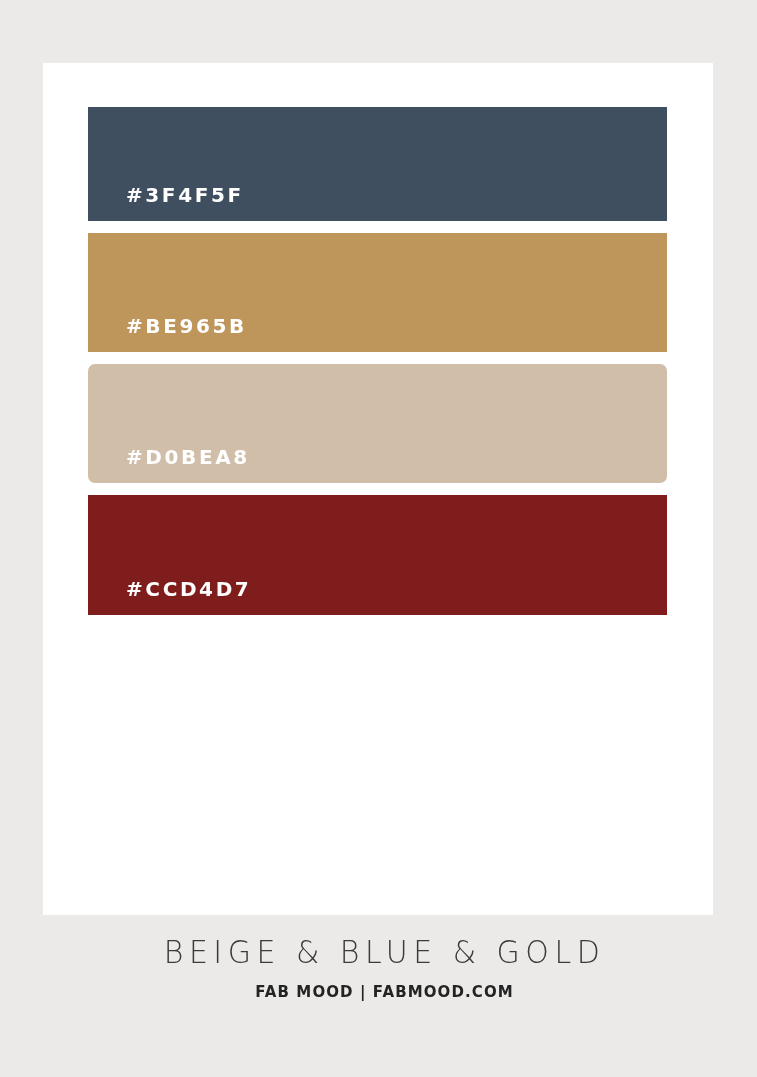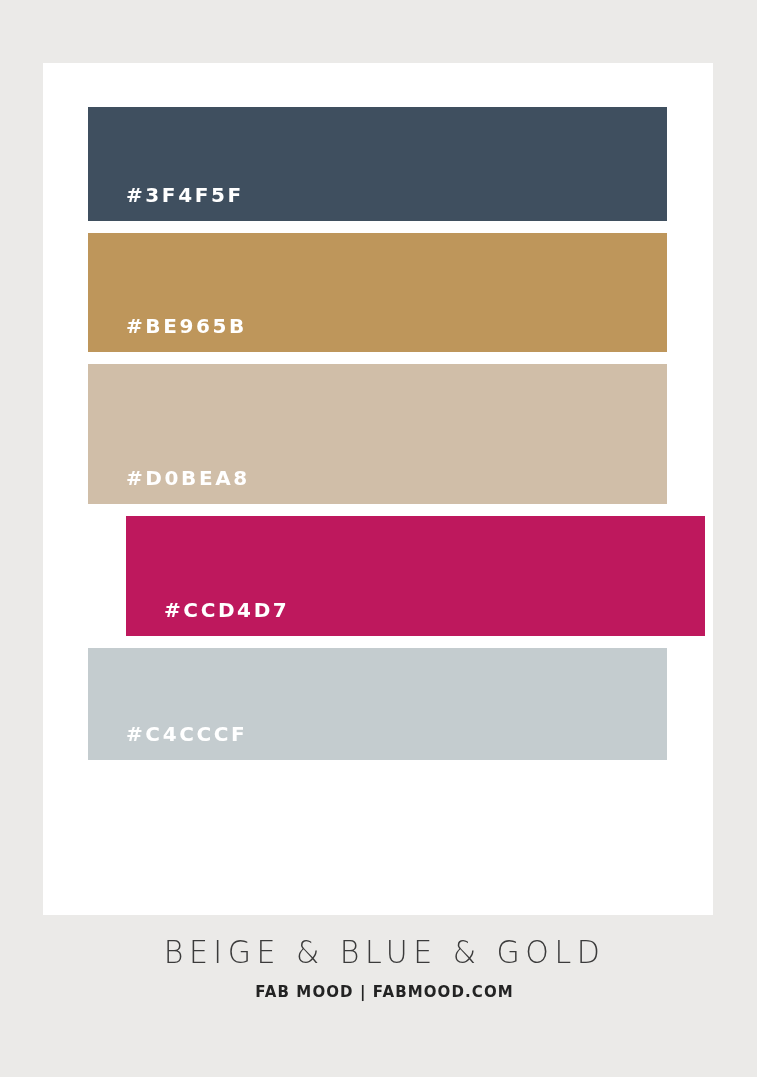--- a/index.html
+++ b/index.html
@@ -103,32 +103,29 @@
     <div class="swatch-stack">
 
       <div class="swatch" style="background: rgb(63, 79, 95); height: 114px;">
         <span class="swatch-label">#3F4F5F</span>
       </div>
 
       <div class="swatch" style="background: rgb(190, 150, 91); height: 119px;">
         <span class="swatch-label">#BE965B</span>
       </div>
 
-      <div class="swatch" style="background: rgb(208, 190, 168); height: 140px;">
+      <div class="swatch" style="background: rgb(208, 190, 168); height: 119px; border-radius: 7px;">
         <span class="swatch-label">#D0BEA8</span>
       </div>
 
 
-      <div class="swatch" style="background: #be185d; height: 120px; margin-left: 38px;">
+      <div class="swatch" style="background: #7f1d1d; height: 120px;">
         <span class="swatch-label">#CCD4D7</span>
       </div>
 
-      <div class="swatch" style="background: rgb(196, 204, 207); height: 112px;">
-        <span class="swatch-label">#C4CCCF</span>
-      </div>
 
     </div>
   </div>
 
   <div class="caption">
     <div class="caption-title" style="color: rgb(59, 59, 59);">BEIGE &amp; BLUE &amp; GOLD</div>
     <div class="caption-sub" style="color: rgb(35, 35, 35);">FAB MOOD | FABMOOD.COM</div>
   </div>
 
 </div>

